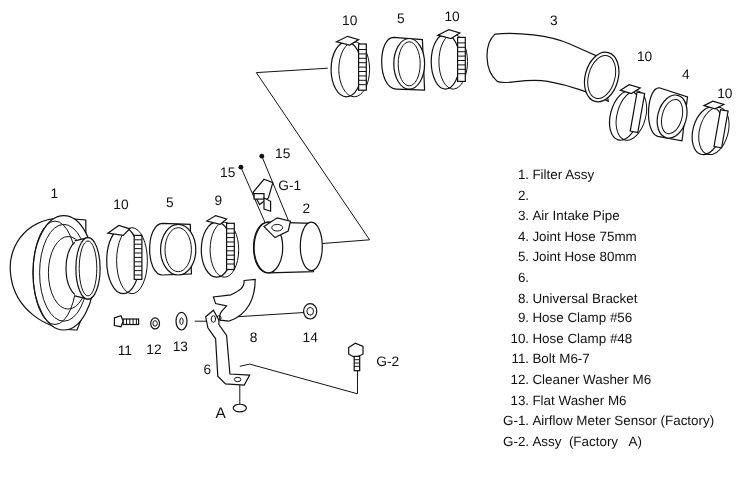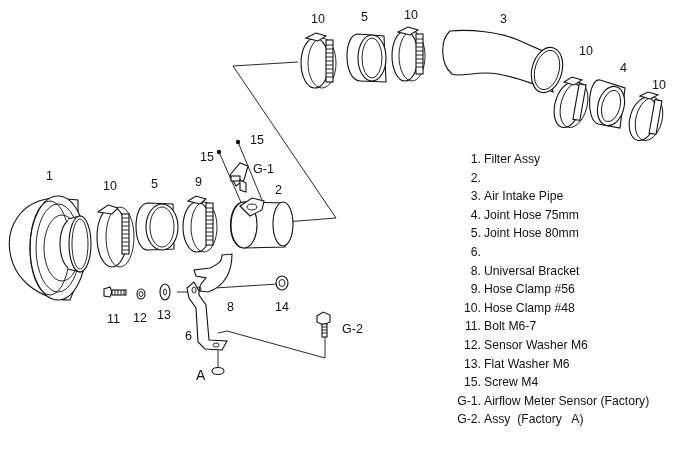--- a/index.html
+++ b/index.html
@@ -222,31 +222,27 @@
   <div class="legend-row">
       <span class="legend-num">10.</span>
       <span class="legend-text">Hose Clamp #48</span>
     </div>
   <div class="legend-row">
       <span class="legend-num">11.</span>
       <span class="legend-text">Bolt M6-7</span>
     </div>
   <div class="legend-row">
       <span class="legend-num">12.</span>
-      <span class="legend-text">Sensor Washer M6</span>
+      <span class="legend-text">Cleaner Washer M6</span>
     </div>
   <div class="legend-row">
       <span class="legend-num">13.</span>
       <span class="legend-text">Flat Washer M6</span>
     </div>
   <div class="legend-row">
-      <span class="legend-num">15.</span>
-      <span class="legend-text">Screw M4</span>
-    </div>
-  <div class="legend-row">
       <span class="legend-num">G-1.</span>
       <span class="legend-text">Airflow Meter Sensor (Factory)</span>
     </div>
   <div class="legend-row">
       <span class="legend-num">G-2.</span>
       <span class="legend-text" style="white-space:pre">Assy  (Factory   A)</span>
     </div>
 </div>
 
 </body></html>

